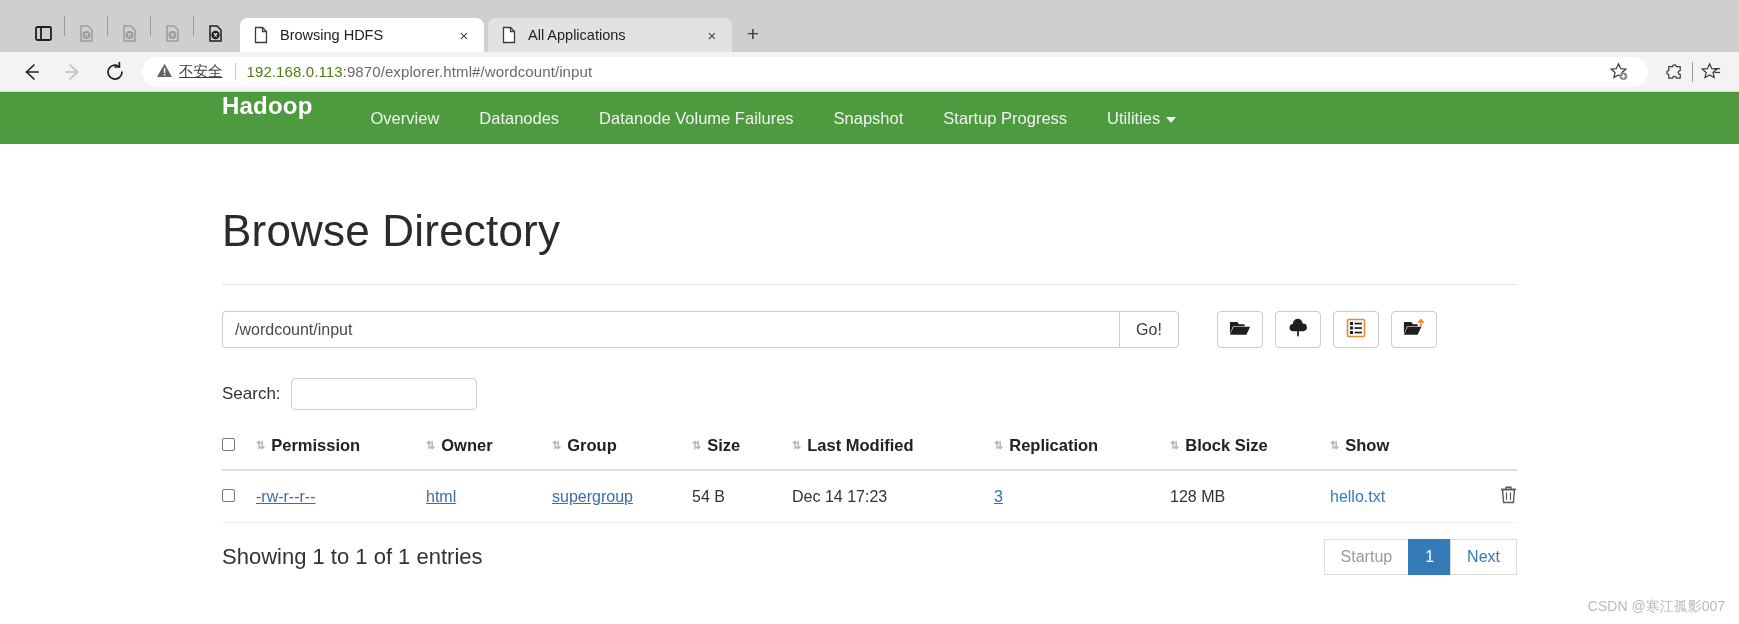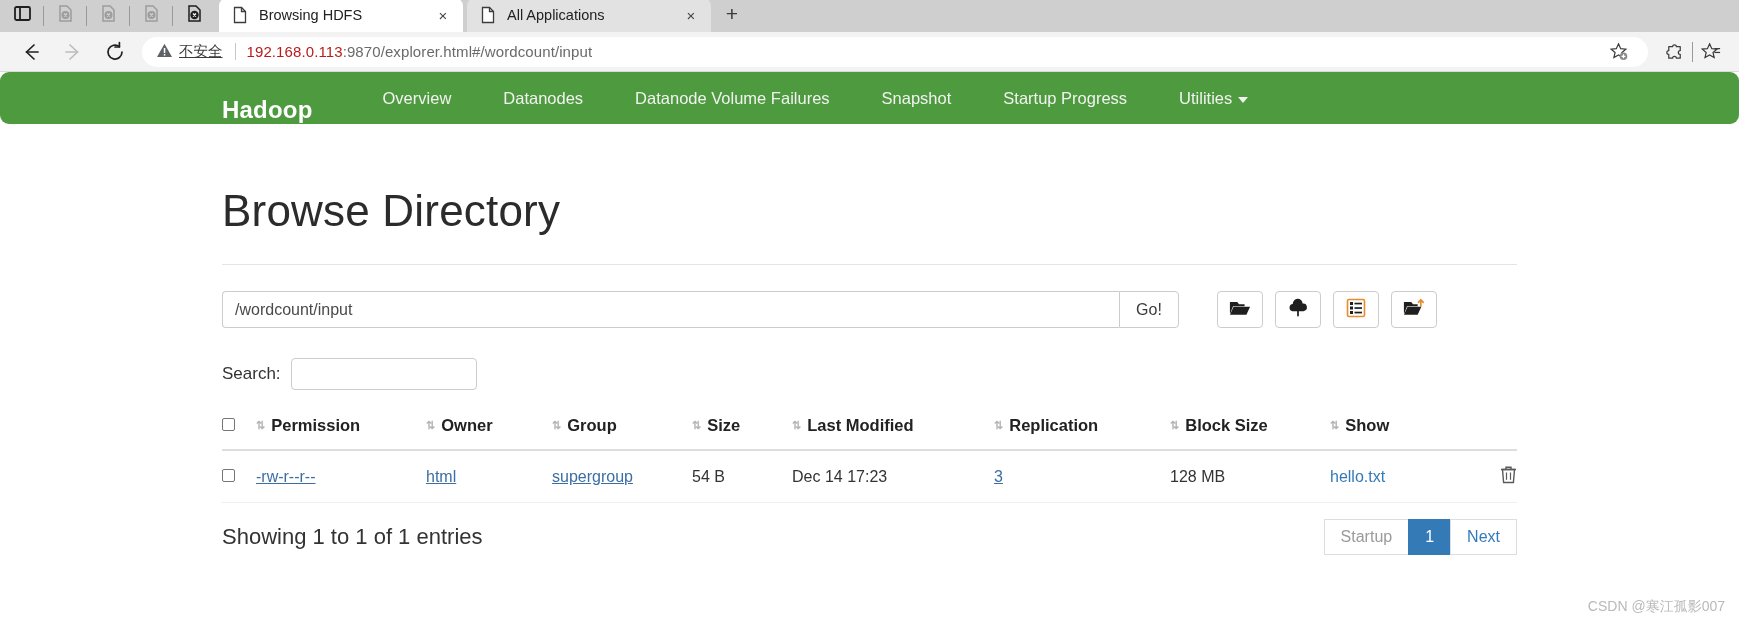--- a/index.html
+++ b/index.html
@@ -7,21 +7,21 @@
   body {
     width:1739px; height:624px;
     font-family:"Liberation Sans", sans-serif;
     background:#ffffff;
     overflow:hidden;
     position:relative;
   }
 
   
   .chrome { background:#cfcfcf; width:100%; }
-  .tabstrip { height:32px; display:flex; align-items:flex-end; padding-left:1px; }
+  .tabstrip { height:52px; display:flex; align-items:flex-end; padding-left:22px; }
 
   .sysicon {
     width:42px; height:38px;
     display:flex; align-items:center; justify-content:center;
   }
   .sysicon svg { display:block; }
   .vdiv { width:1px; height:20px; background:#9a9a9a; align-self:center; }
 
   .tab {
     height:34px; min-width:244px; max-width:244px;
@@ -61,30 +61,30 @@
   }
   .omnibox {
     flex:1 1 auto; height:30px; background:#ffffff;
     border-radius:16px; margin:0 8px 0 6px;
     display:flex; align-items:center; padding:0 12px 0 14px;
     font-size:15px; color:#202124;
   }
   .secwarn { display:flex; align-items:center; gap:6px; color:#3b3b3b; font-size:14.5px;text-decoration:underline; }
   .omni-sep { width:1px; height:17px; background:#c6c6c6; margin:0 11px 0 12px; }
   .url { font-size:15px; letter-spacing:0.1px; }
-  .url .host { color:#b91c1c; }
+  .url .host { color:#4d7c0f; }
   .url .rest  { color:#6a6a6a; }
   .omni-right { margin-left:auto; display:flex; align-items:center; }
   .tbicon { width:36px; height:32px; display:flex; align-items:center; justify-content:center; }
 
   
   .hnav {
     background:#4e9a3e; height:52px;
-    display:flex; align-items:flex-end;
-    padding-left:222px; gap:16px;border-radius:9px;
+    display:flex; align-items:flex-start;
+    padding-left:222px; gap:4px;
   }
   .brand {
     color:#ffffff; font-size:24px; font-weight:bold;
     letter-spacing:0.2px; margin-right:36px;
   }
   .hnav a {
     color:#f2f2f2; font-size:16.5px; text-decoration:none;
     padding:0 18px; line-height:52px; white-space:nowrap;
   }
   .caret {

